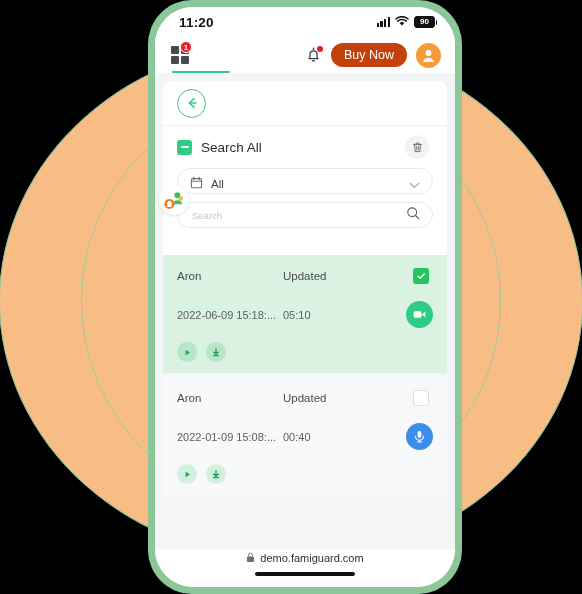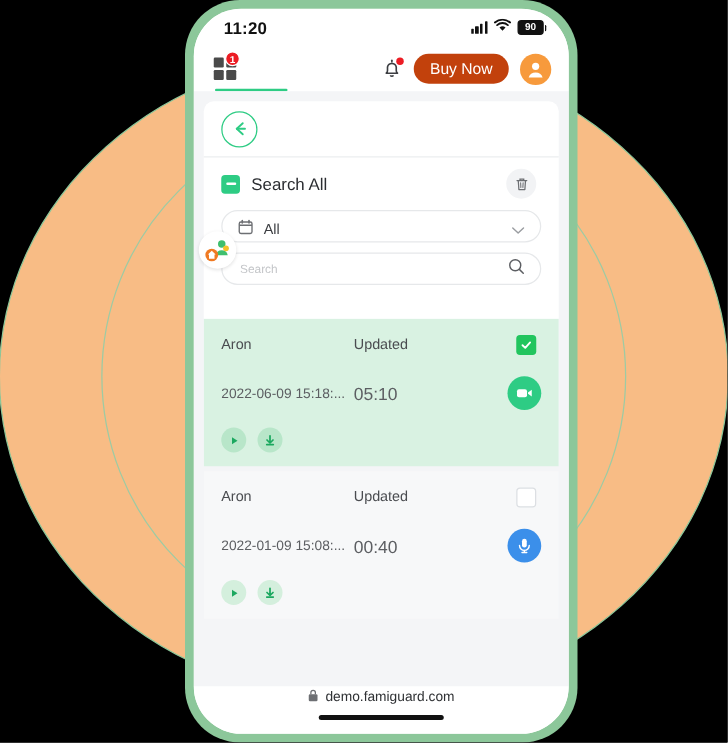--- a/index.html
+++ b/index.html
@@ -407,21 +407,21 @@
   }
   .rec-check.on { background: #22C55E; }
   .rec-check.off { background: #ffffff; border: 1.4px solid #dcdfe3; }
   .rec-date {
     width: 106px;
     font-size: 11px;
     color: #5c5e62;
   }
   .rec-dur {
     flex: 1;
-    font-size: 14px;
+    font-size: 11px;
     color: #5c5e62;
   }
   .rec-type {
     width: 27px;
     height: 27px;
     border-radius: 50%;
     display: flex;
     align-items: center;
     justify-content: center;
     margin-right: -4px;

